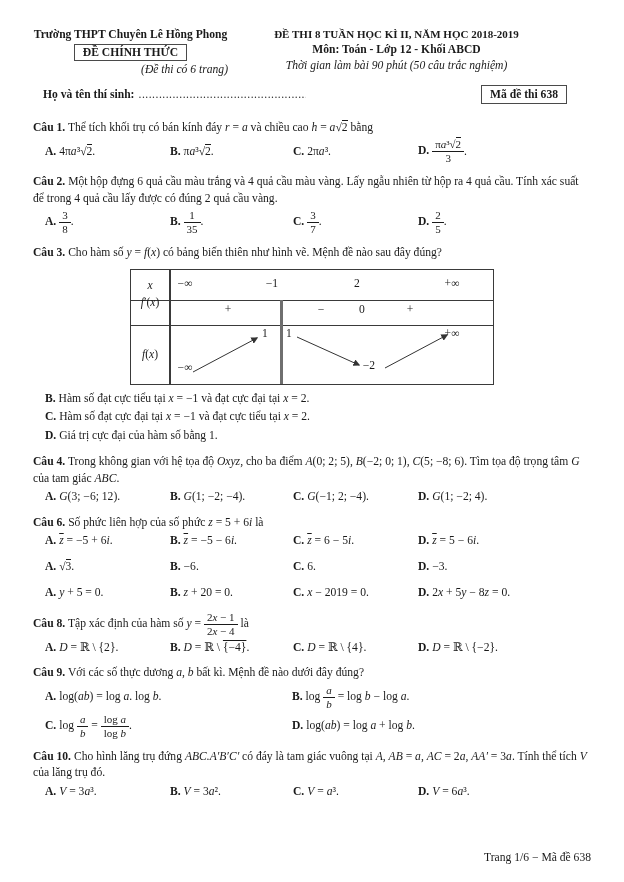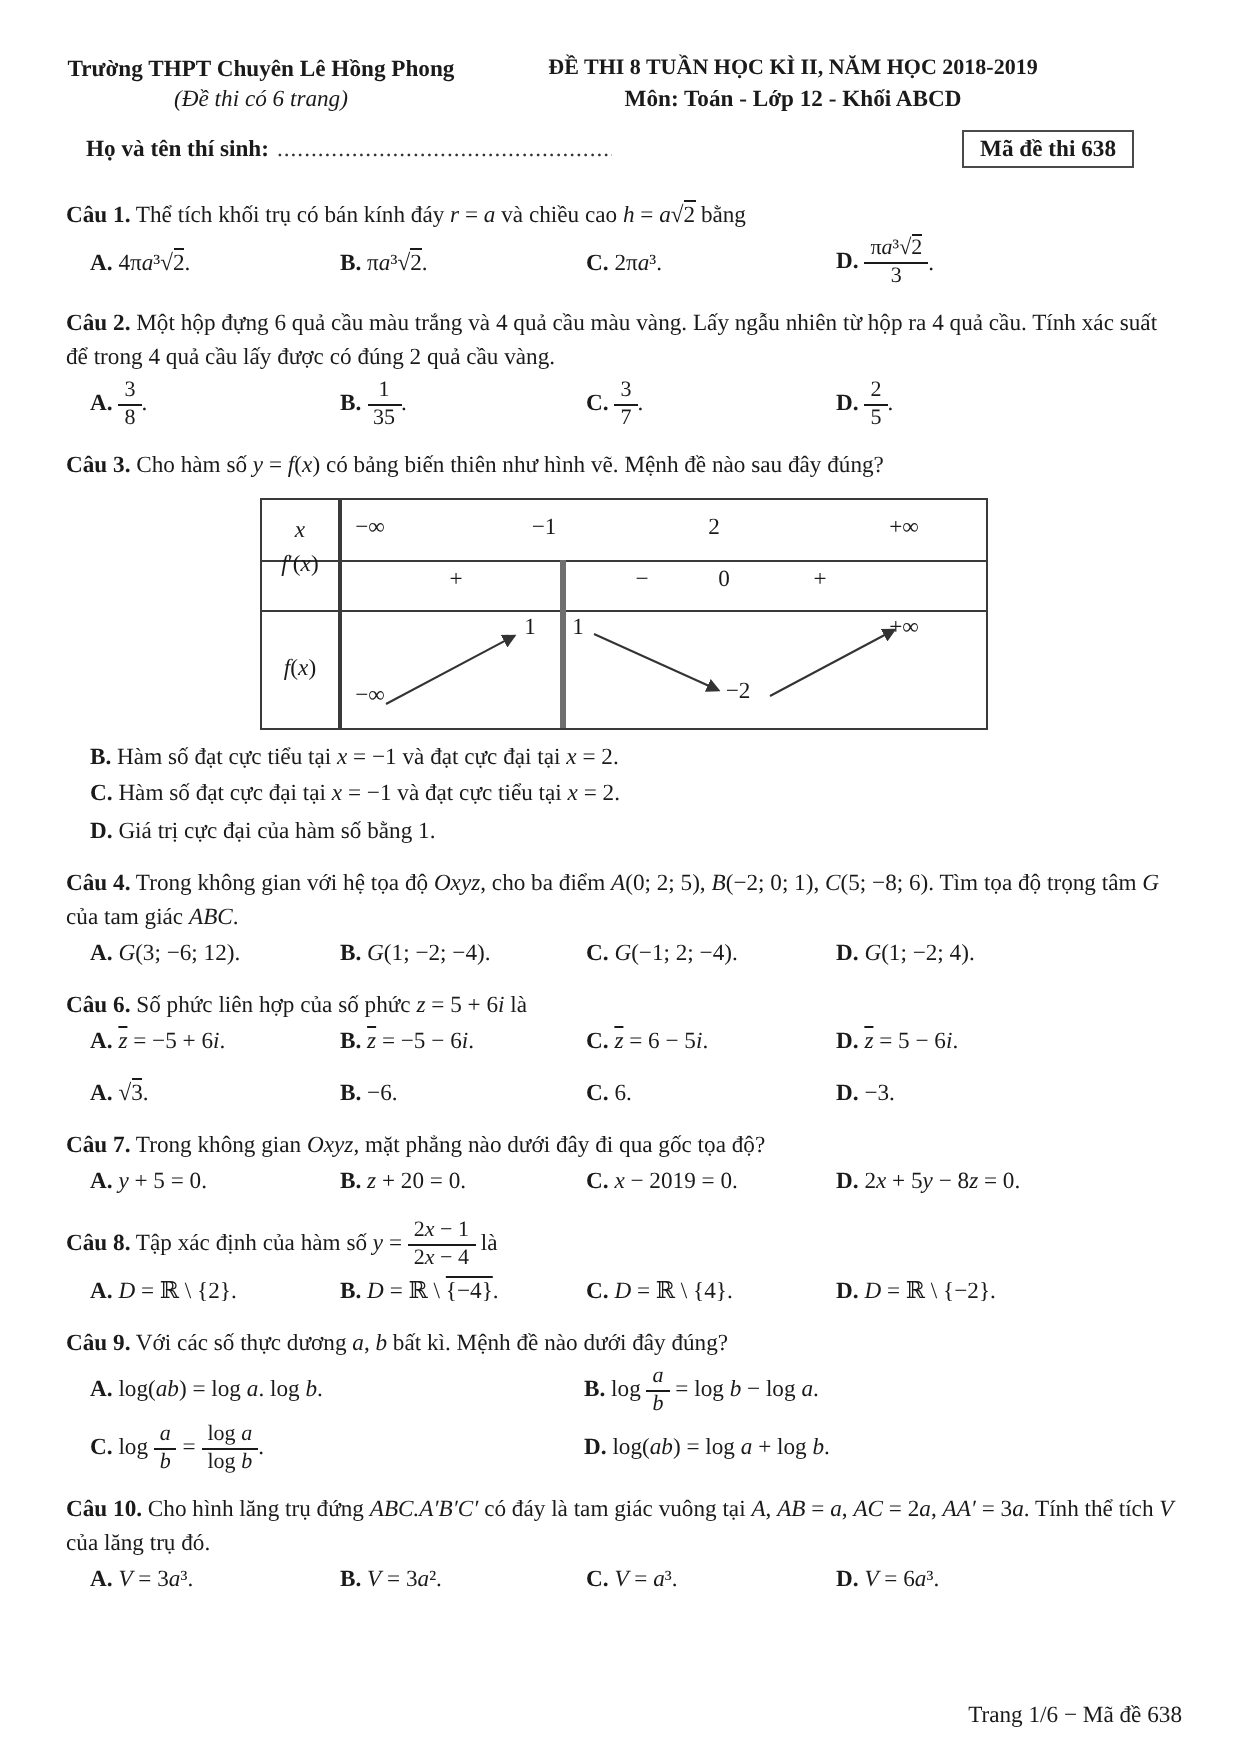--- a/index.html
+++ b/index.html
@@ -8,21 +8,21 @@
     font-family:"Liberation Serif","DejaVu Serif","DejaVu Sans",serif;
     color:#1a1a1a;font-size:11.6px;box-sizing:border-box;
     padding:28px 33px 24px 33px;overflow:hidden;
   }
   
   .header{display:flex;}
   .h-left{width:195px;text-align:center;}
   .h-right{width:325px;text-align:center;margin-left:6px;}
   .school{font-weight:bold;white-space:nowrap;}
   .exam-box{display:inline-block;border:1px solid #4a4a4a;padding:1px 8px;font-weight:bold;margin-top:3px;}
-  .pages-note{font-style:italic;margin-top:2px;}
+  .pages-note{font-style:italic;margin-top:2px;text-align:right;}
   .title{font-weight:bold;white-space:nowrap;font-size:11px;}
   .subject{font-weight:bold;margin-top:3px;}
   .duration{font-style:italic;margin-top:3px;}
   .name-row{margin-top:9px;display:flex;align-items:center;padding-left:10px;}
   .name-label{font-weight:bold;}
   .dots{margin-left:4px;color:#333;letter-spacing:0.5px;overflow:hidden;white-space:nowrap;width:168px;display:inline-block;}
   .code-box{margin-left:auto;margin-right:24px;border:1px solid #4a4a4a;padding:2px 8px;font-weight:bold;}
   
   .questions{margin-top:16px;}
   .question{margin-top:9px;}
@@ -56,25 +56,27 @@
   .footer{position:absolute;right:33px;bottom:18px;}
 </style>
 </head>
 <body>
 
 <div class="page">
 
   <div class="header">
     <div class="h-left">
       <div class="school">Trường THPT Chuyên Lê Hồng Phong</div>
+      <div><span class="exam-box">ĐỀ CHÍNH THỨC</span></div>
       <div class="pages-note">(Đề thi có 6 trang)</div>
     </div>
     <div class="h-right">
       <div class="title">ĐỀ THI 8 TUẦN HỌC KÌ II, NĂM HỌC 2018-2019</div>
       <div class="subject">Môn: Toán - Lớp 12 - Khối ABCD</div>
+      <div class="duration">Thời gian làm bài 90 phút (50 câu trắc nghiệm)</div>
     </div>
   </div>
 
   <div class="name-row">
     <span class="name-label">Họ và tên thí sinh:</span>
     <span class="dots">..................................................................</span>
     <span class="code-box">Mã đề thi 638</span>
   </div>
 
   <div class="questions">
@@ -163,21 +165,20 @@
       </div>
       <div class="question">
         <div class="opts cols4">
           <div class="opt"><b class="olabel">A.</b> <span><span class="sqrt">√<span class="rad">3</span></span>.</span></div>
           <div class="opt"><b class="olabel">B.</b> <span>−6.</span></div>
           <div class="opt"><b class="olabel">C.</b> <span>6.</span></div>
           <div class="opt"><b class="olabel">D.</b> <span>−3.</span></div>
         </div>
       </div>
       <div class="question">
-        <p class="stem"><b class="qlabel">Câu 7.</b> <span>Trong không gian <span class="it">Oxyz</span>, mặt phẳng nào dưới đây đi qua gốc tọa độ?</span></p>
         <div class="opts cols4">
           <div class="opt"><b class="olabel">A.</b> <span><span class="it">y</span> + 5 = 0.</span></div>
           <div class="opt"><b class="olabel">B.</b> <span><span class="it">z</span> + 20 = 0.</span></div>
           <div class="opt"><b class="olabel">C.</b> <span><span class="it">x</span> − 2019 = 0.</span></div>
           <div class="opt"><b class="olabel">D.</b> <span>2<span class="it">x</span> + 5<span class="it">y</span> − 8<span class="it">z</span> = 0.</span></div>
         </div>
       </div>
       <div class="question">
         <p class="stem"><b class="qlabel">Câu 8.</b> <span>Tập xác định của hàm số <span class="it">y</span> = <span class="frac"><span class="num">2<span class="it">x</span> − 1</span><span class="den">2<span class="it">x</span> − 4</span></span> là</span></p>
         <div class="opts cols4">

